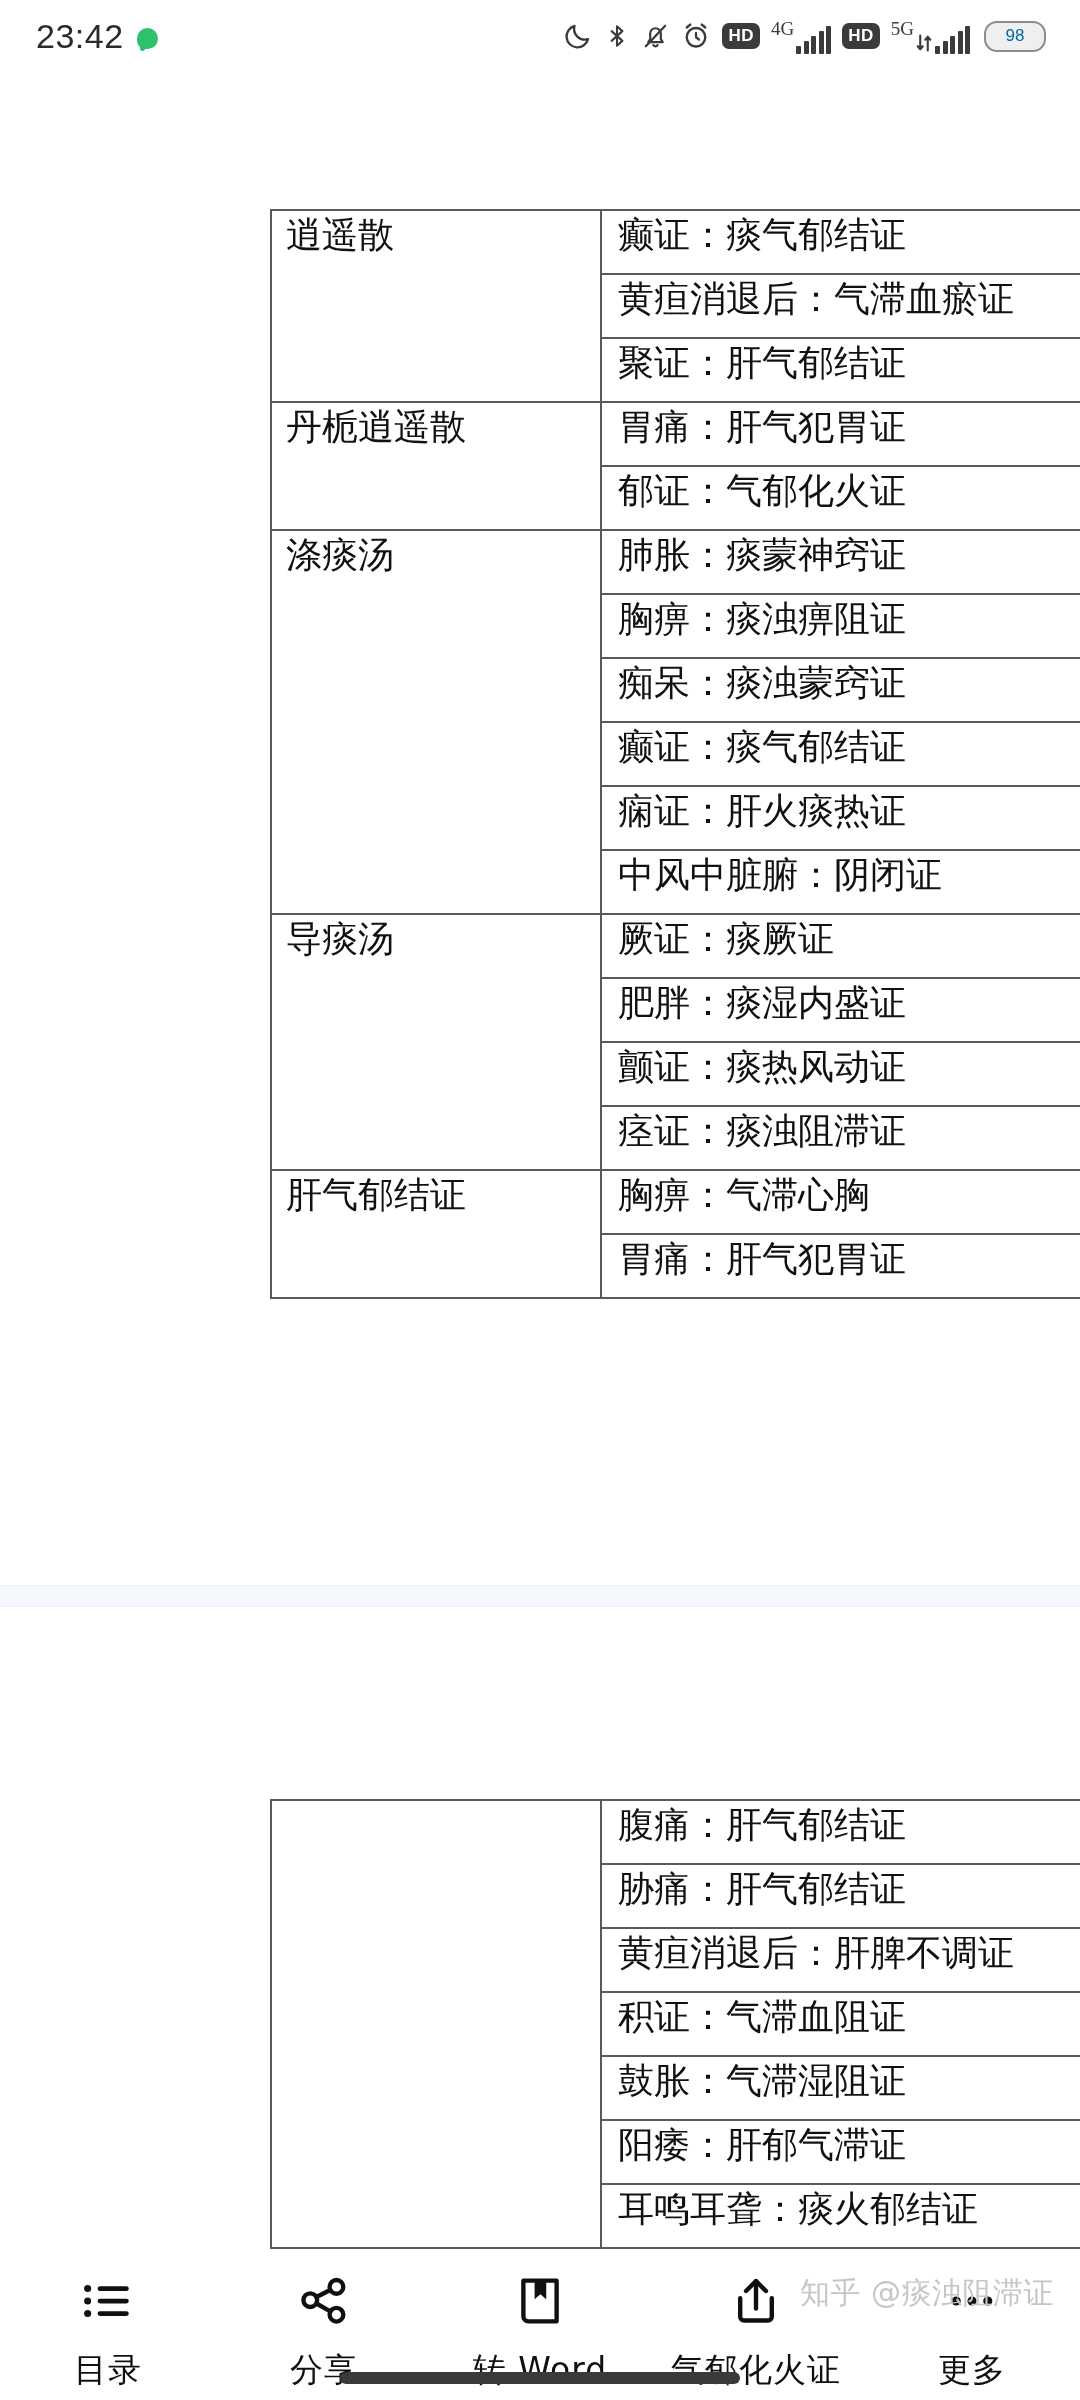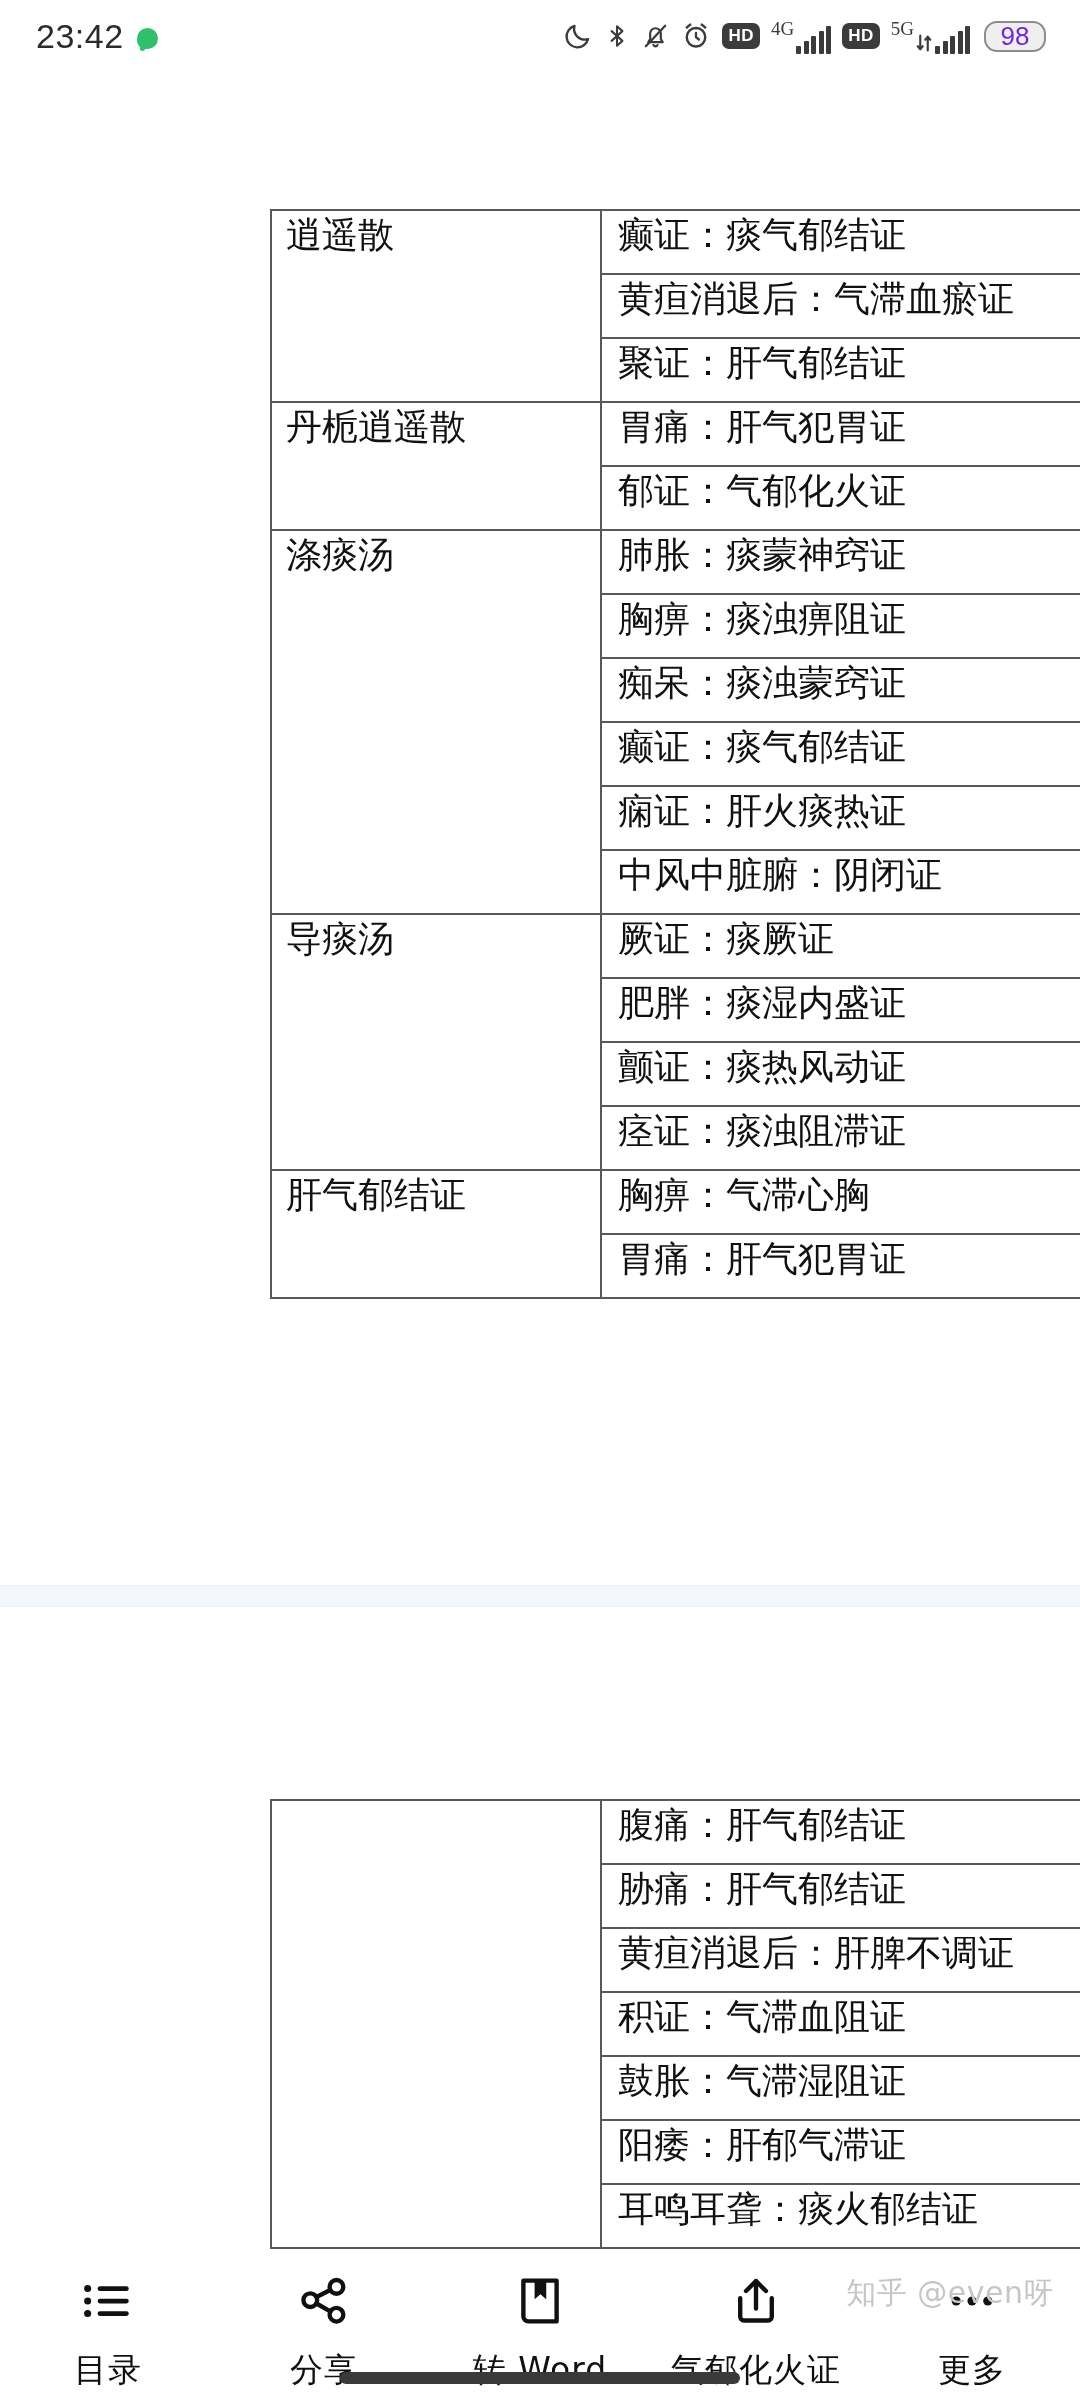--- a/index.html
+++ b/index.html
@@ -116,22 +116,22 @@
     align-items: center;
     justify-content: center;
     border: 2.5px solid #8c8c8c;
     border-radius: 13px;
     width: 62px;
     height: 31px;
     background: #efefef;
     margin-left: 3px;
   }
   .battery span {
-    font-size: 26px;
-    color: #6d28d9;
+    font-size: 17px;
+    color: #0369a1;
     font-family: "Liberation Sans", sans-serif;
   }
 
   
   .app-header {
     position: absolute;
     top: 72px; left: 0;
     width: 1080px;
     height: 136px;
     background: #ffffff;
@@ -443,21 +443,21 @@
           </tr>
           <tr>
             <td class="indication-cell">耳鸣耳聋：痰火郁结证</td>
           </tr>
         </tbody>
       </table>
     </div>
 
   </div>
 
-  <div class="watermark">知乎 @even呀</div>
+  <div class="watermark">知乎 @痰浊阻滞证</div>
 
   <div class="bottom-nav">
 
     <div class="nav-item">
       <div class="nav-icon">
         <svg width="54" height="54" viewBox="0 0 26 26">
           <circle cx="3.2" cy="7" r="1.7" fill="#101010"></circle>
           <circle cx="3.2" cy="13" r="1.7" fill="#101010"></circle>
           <circle cx="3.2" cy="19" r="1.7" fill="#101010"></circle>
           <rect x="8" y="5.9" width="15" height="2.3" rx="1.15" fill="#101010"></rect>

